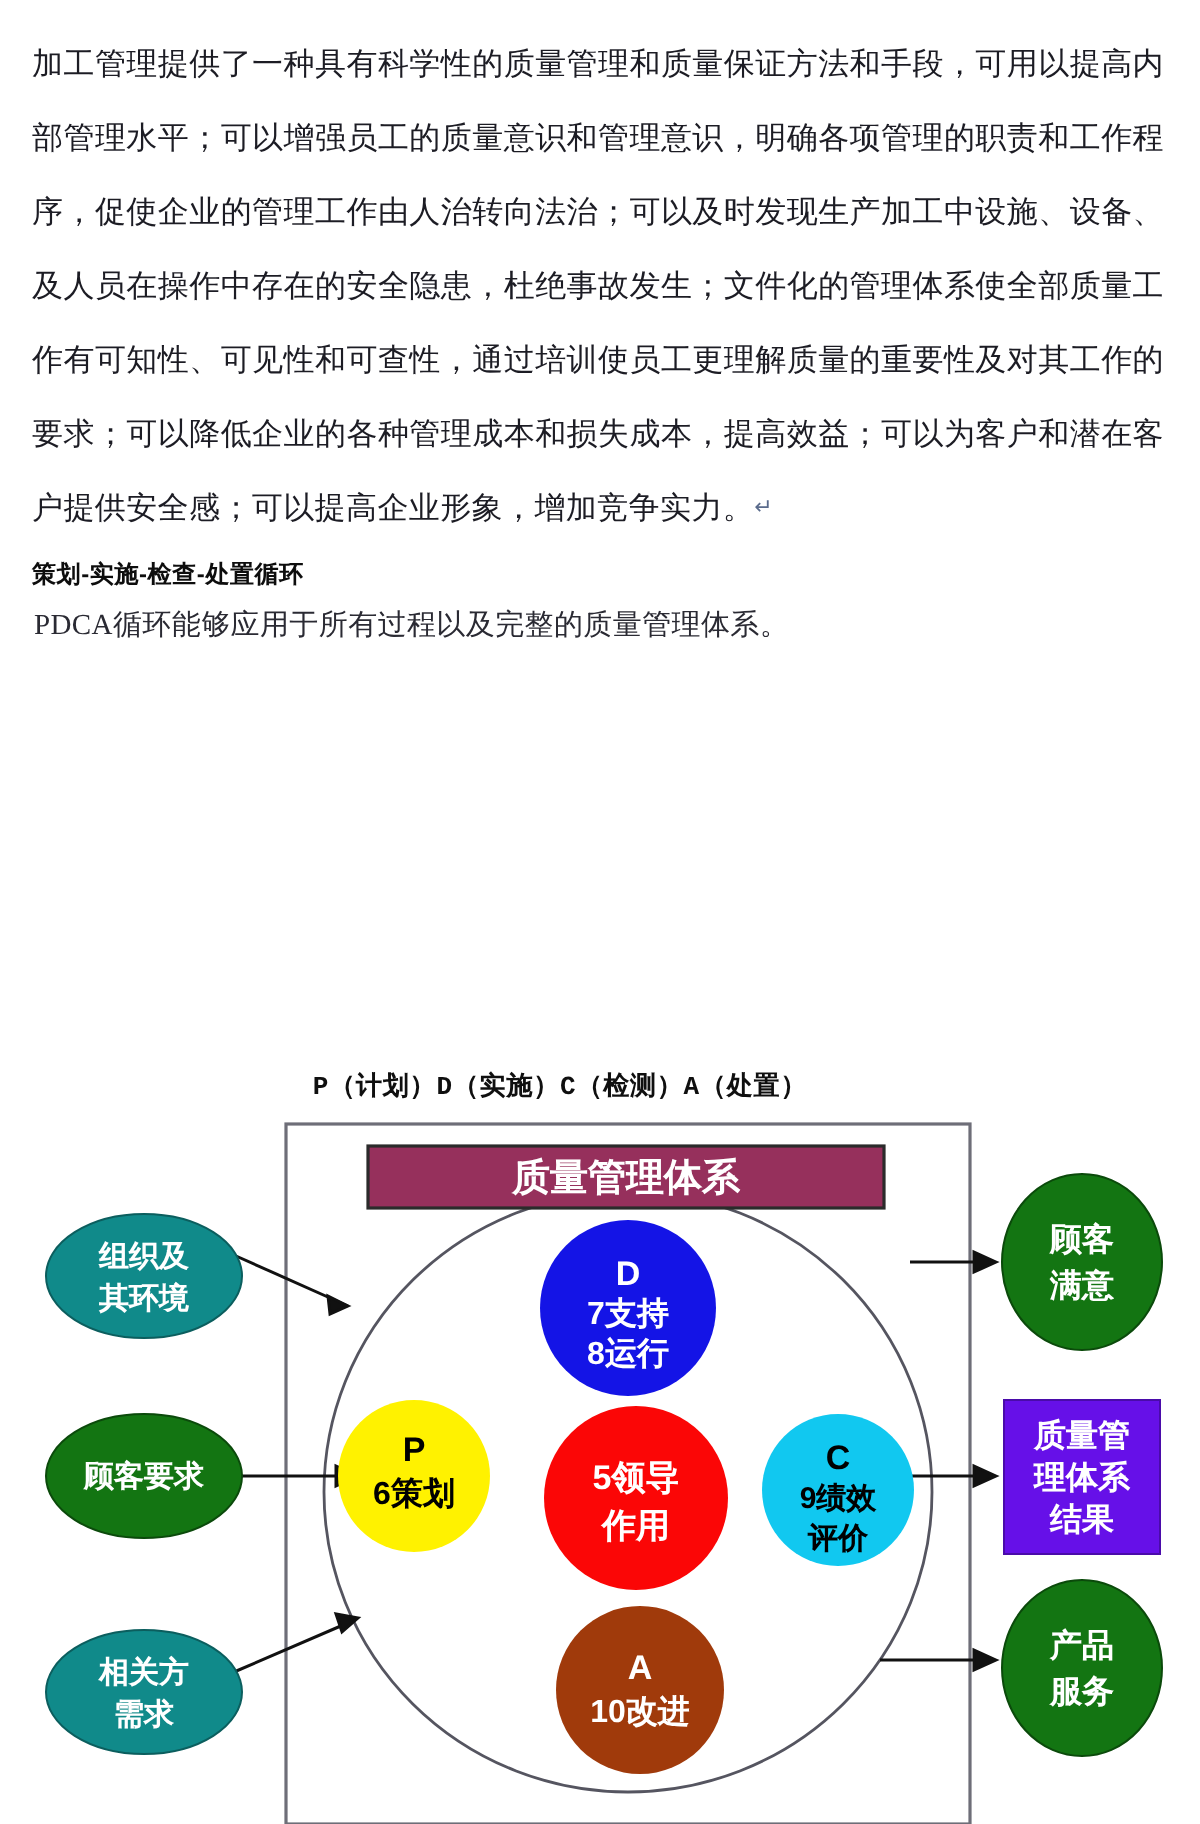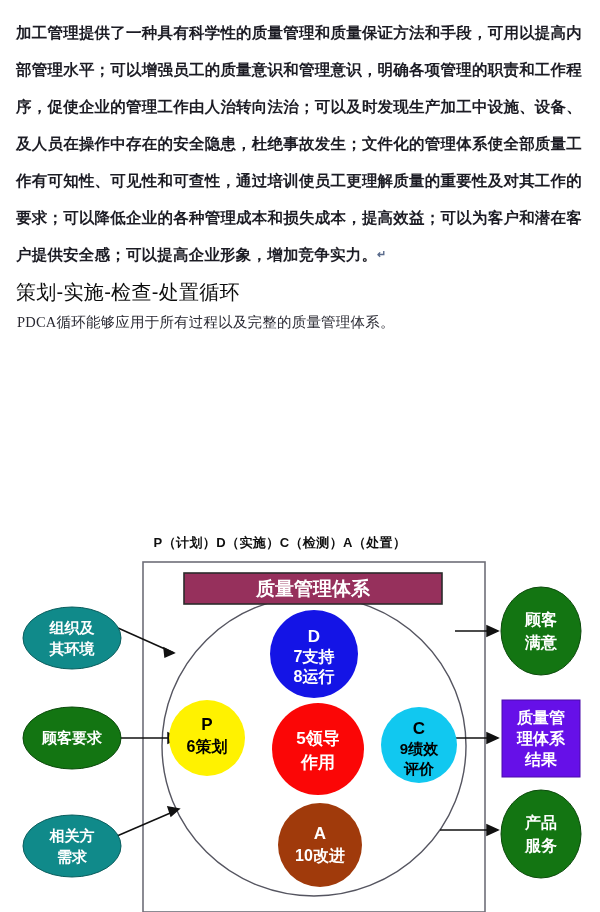--- a/index.html
+++ b/index.html
@@ -27,37 +27,37 @@
     font-family: "Liberation Serif", "DejaVu Serif", serif;
     font-size: 15.5px;
     line-height: 37px;
     color: #1c1c24;
     margin: 0;
     padding: 0 18px 0 16px;
     text-align: justify;
     text-justify: inter-ideograph;
     letter-spacing: 0.2px;
   }
-  .para.first { padding-top: 14px; font-weight: bold; }
+  .para.first { padding-top: 14px; }
   .para.indent { text-indent: 2em; }
 
   .pilcrow {
     font-family: "Liberation Sans", sans-serif;
     font-size: 11px;
     color: #5a6b8c;
     vertical-align: 2px;
   }
 
   
   .sec-heading {
     margin: 0;
     padding: 6px 16px 0 16px;
     font-family: "Liberation Sans", "DejaVu Sans", sans-serif;
-    font-size: 20px;
-    font-weight: normal;
+    font-size: 12px;
+    font-weight: bold;
     color: #0d0d0d;
     letter-spacing: 0.3px;
   }
   .sec-sub {
     margin: 1px;
     padding: 6px 16px 0 16px;
     font-family: "Liberation Serif", "DejaVu Serif", serif;
     font-size: 14.5px;
     color: #2a2a33;
     letter-spacing: 0.2px;
@@ -70,21 +70,21 @@
     top: 534px;
     width: 600px;
     height: 378px;
   }
   .fig-caption {
     position: absolute;
     left: 0;
     top: 0;
     width: 560px;
     text-align: center;
-    font-family: Liberation Sans, sans-serif;
+    font-family: Liberation Mono, monospace;
     font-size: 13px;
     font-weight: bold;
     color: #0f0f0f;
     letter-spacing: 0.4px;
   }
   .fig-svg {
     position: absolute;
     left: 0;
     top: 0;
   }

